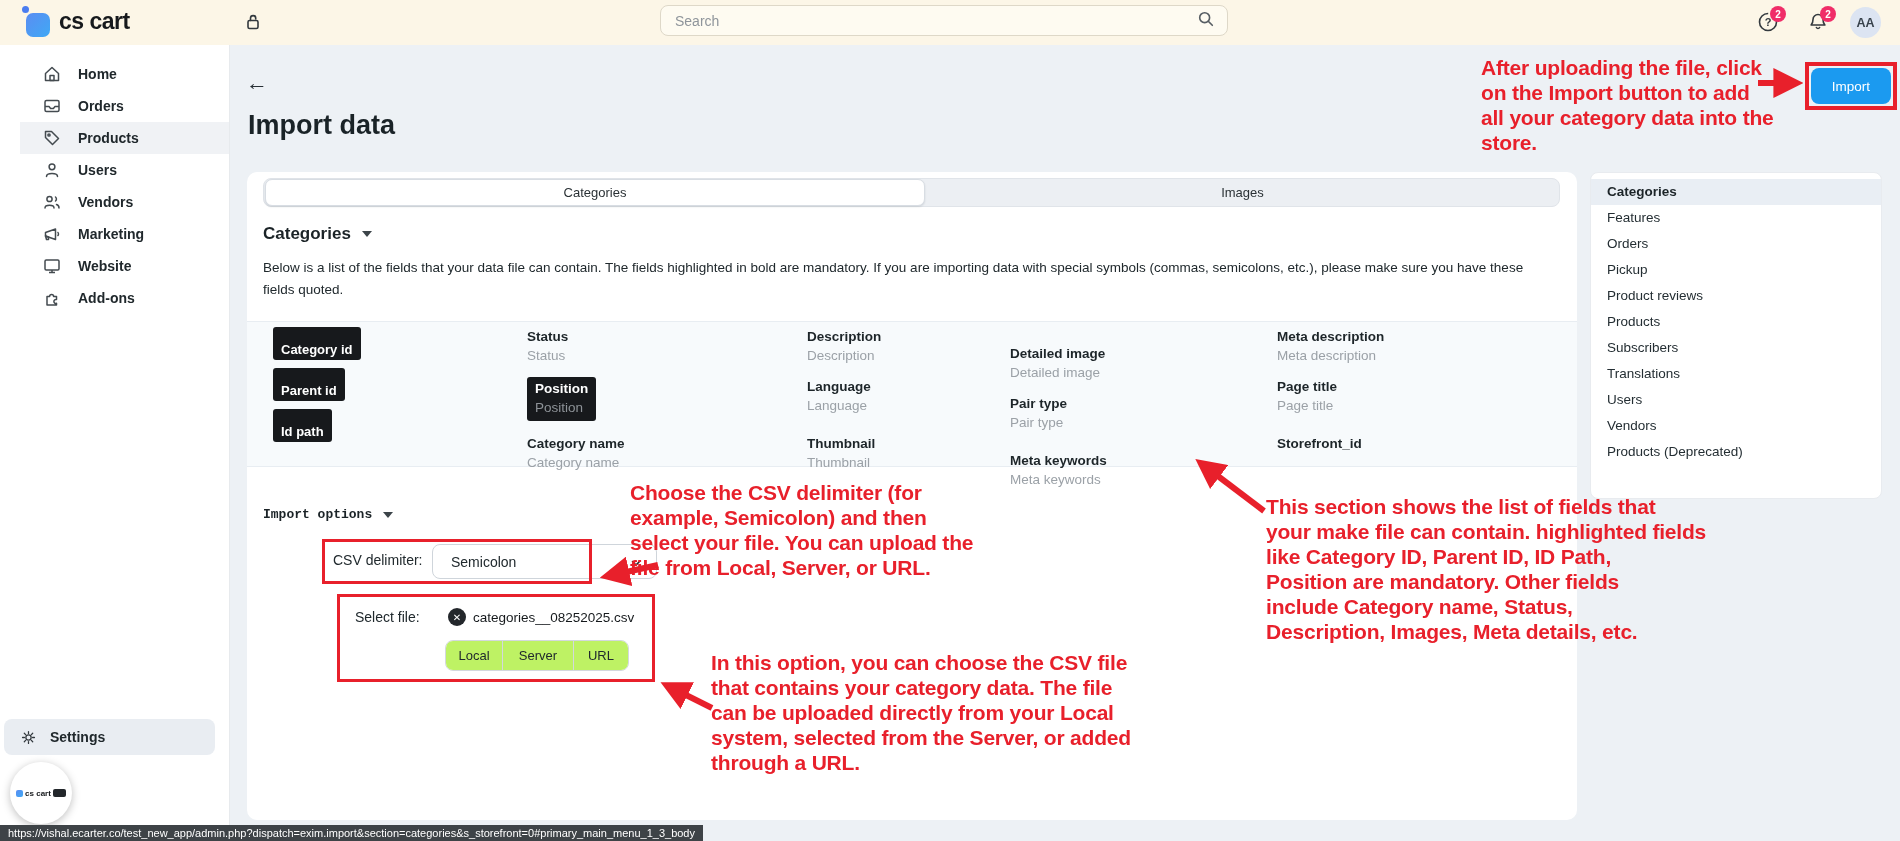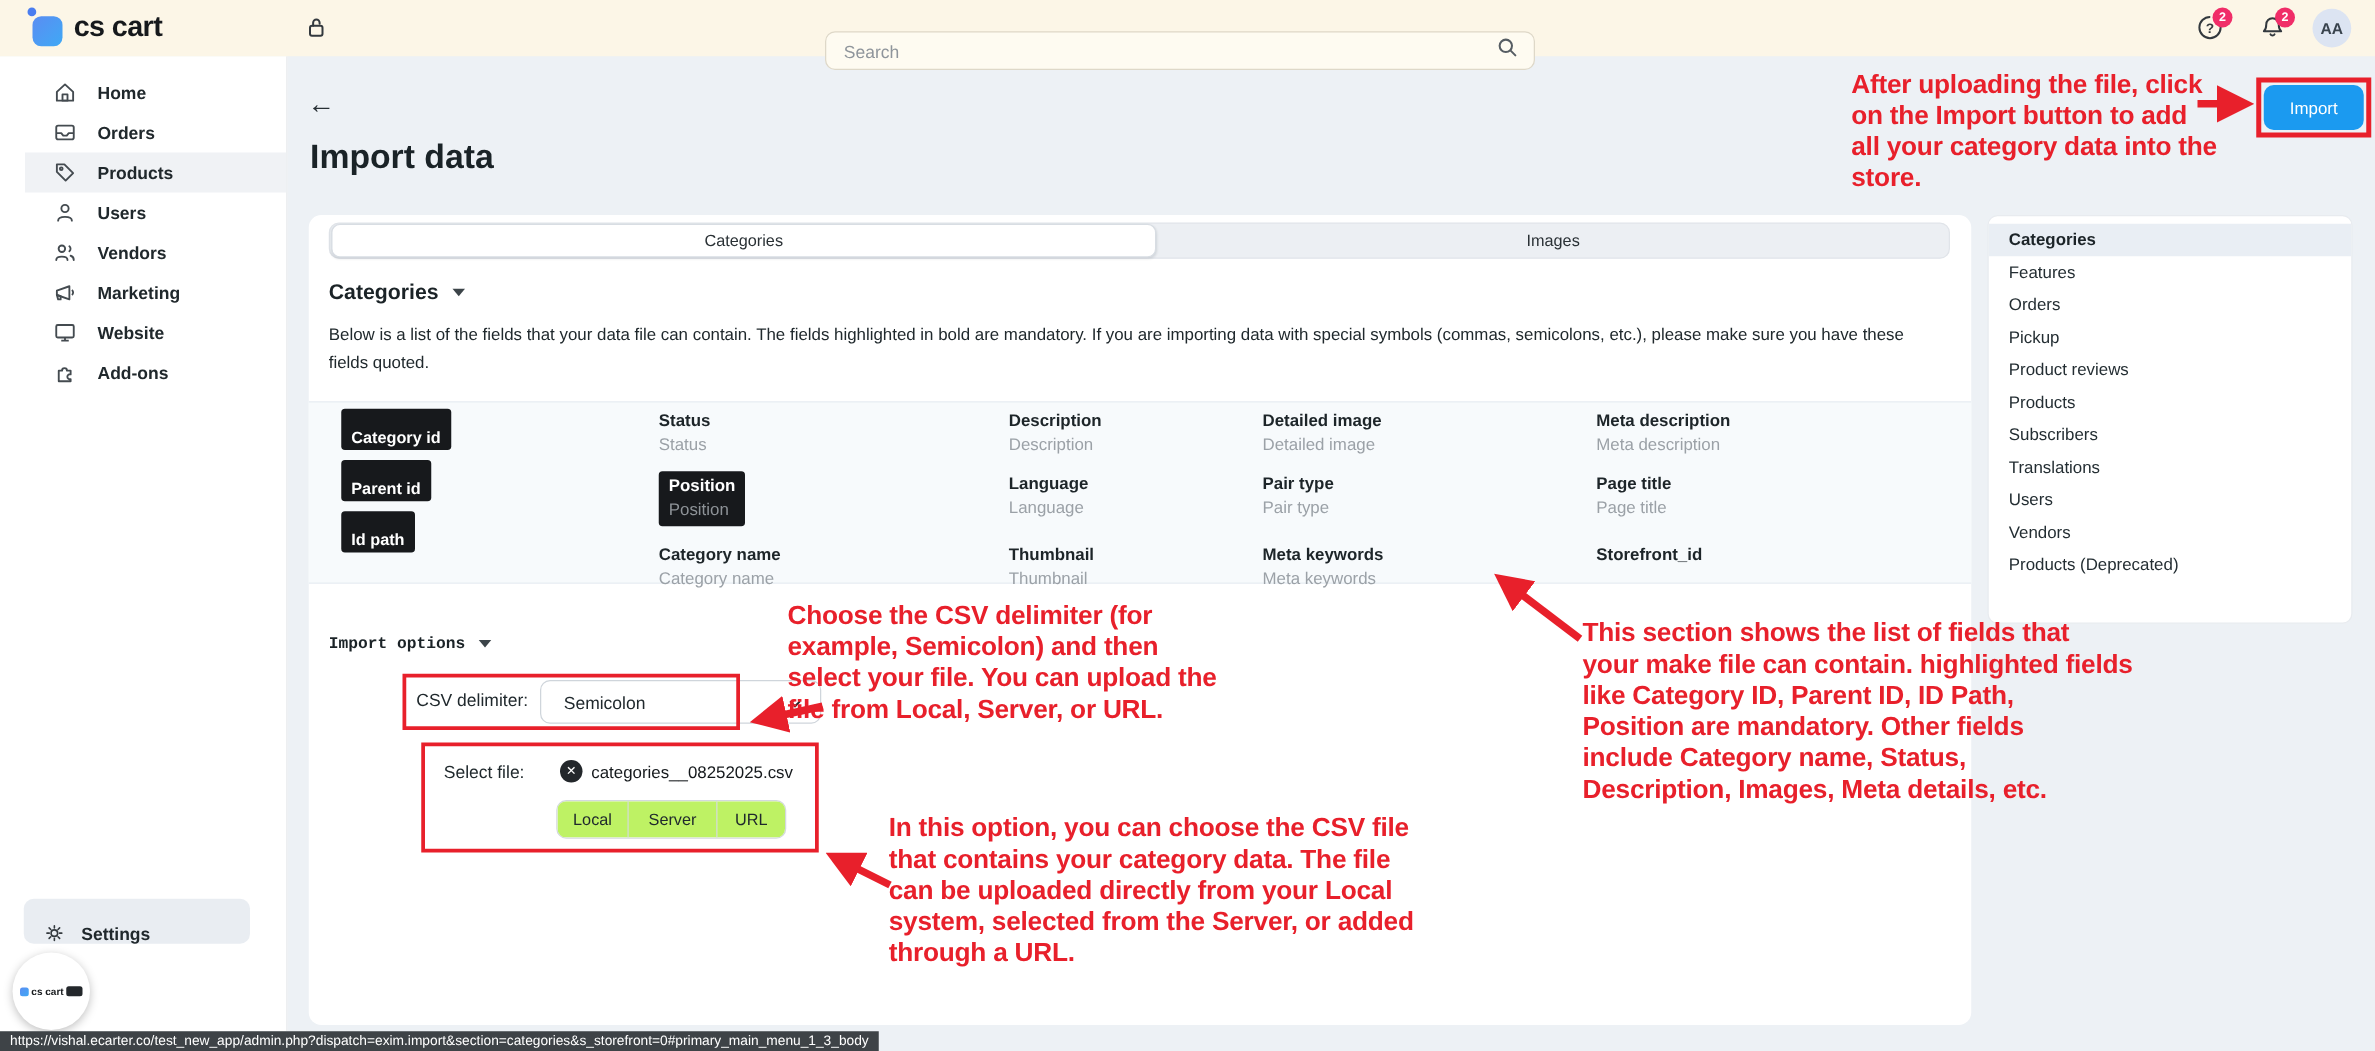--- a/index.html
+++ b/index.html
@@ -7,35 +7,35 @@
   body { font-family:"Liberation Sans","DejaVu Sans",sans-serif; position:relative; background:#edf1f5; }
 
   
   .topbar { position:absolute; left:0; top:0; width:1900px; height:45px; background:#fcf6e7; display:flex; align-items:center; z-index:5; }
   .logo { position:absolute; left:24px; top:8px; display:flex; align-items:center; gap:9px; }
   .logo-mark { position:relative; width:26px; height:26px; }
   .logo-sq { position:absolute; left:2px; top:4px; width:24px; height:24px; border-radius:7px; background:linear-gradient(135deg,#5b8df2,#3fa9f5); }
   .logo-dot { position:absolute; left:-2px; top:-3px; width:7px; height:7px; border-radius:50%; background:#4a7df0; }
   .logo-text { font-size:23px; font-weight:700; color:#16191c; letter-spacing:-0.5px; }
   .lock-wrap { position:absolute; left:243px; top:12px; }
-  .search { position:absolute; left:660px; top:25px; width:568px; height:31px; background:#fefbf1; border:1px solid #ded8c8; border-radius:8px; display:flex; align-items:center; }
+  .search { position:absolute; left:660px; top:5px; width:568px; height:31px; background:#fefbf1; border:1px solid #ded8c8; border-radius:8px; display:flex; align-items:center; }
   .search input { flex:1; border:none; outline:none; background:transparent; font-size:14px; color:#3c444a; padding:0 14px; font-family:inherit; }
   .search input::placeholder { color:#8f959b; }
   .search .mag { margin-right:12px; flex:0 0 auto; }
   .icon-btn { position:absolute; top:10px; width:24px; height:24px; }
   .badge { position:absolute; min-width:16px; height:16px; border-radius:8px; background:#f02d68; color:#fff; font-size:10px; font-weight:700; display:flex; align-items:center; justify-content:center; padding:0 4px; z-index:6; }
   .avatar { position:absolute; left:1850px; top:7px; width:31px; height:31px; border-radius:50%; background:#dce4f2; color:#39434d; font-size:12.5px; font-weight:700; display:flex; align-items:center; justify-content:center; }
 
   
   .sidebar { position:absolute; left:0; top:45px; width:230px; height:780px; background:#ffffff; border-right:1px solid #e7eaed; z-index:4; }
   .nav { padding-top:13px;padding-left:20px; }
   .nav-item { height:32px; display:flex; align-items:center; gap:16px; padding-left:22px; cursor:pointer; }
   .nav-item.sel { background:#f0f2f5; }
   .nav-label { font-size:14px; font-weight:600; color:#20282c; }
-  .settings-pill { position:absolute; left:19px; top:674px; width:181px; height:36px; background:#e9edf2; border-radius:8px; display:flex; align-items:flex-end; gap:13px; padding-left:16px; cursor:pointer; }
+  .settings-pill { position:absolute; left:4px; top:674px; width:211px; height:36px; background:#e9edf2; border-radius:8px; display:flex; align-items:center; gap:13px; padding-left:16px; cursor:pointer; }
   .mini-logo { position:absolute; left:10px; top:717px; width:62px; height:62px; border-radius:50%; background:#fff; box-shadow:0 2px 8px rgba(0,0,0,.25); display:flex; align-items:center; justify-content:center; gap:2px; z-index:6; }
   .mini-sq { width:7px; height:7px; border-radius:2px; background:linear-gradient(135deg,#5b8df2,#3fa9f5); }
   .mini-text { font-size:8px; font-weight:700; color:#16191c; }
   .mini-badge { width:13px; height:8px; border-radius:2px; background:#23272b; }
 
   
   .statusbar { position:absolute; left:0; top:825px; height:16px; background:#3e4347; color:#fff; font-size:11px; display:flex; align-items:center; padding:0 8px; z-index:9; white-space:nowrap; }
 
   
   .back-arrow { position:absolute; left:246px; top:72px; font-size:22px; color:#272f34; cursor:pointer; line-height:1; z-index:3; }
@@ -247,21 +247,21 @@
       <div class="fentry">
           <div class="fname">Language</div>
           <div class="fsub">Language</div>
         </div>
       <div class="fentry" style="margin-top:7px;">
           <div class="fname">Thumbnail</div>
           <div class="fsub">Thumbnail</div>
         </div>
     </div>
 
-    <div class="fcol" style="left:763px;">
+    <div class="fcol" style="left:763px;margin-top:17px;">
       <div class="fentry">
           <div class="fname">Detailed image</div>
           <div class="fsub">Detailed image</div>
         </div>
       <div class="fentry">
           <div class="fname">Pair type</div>
           <div class="fsub">Pair type</div>
         </div>
       <div class="fentry" style="margin-top:7px;">
           <div class="fname">Meta keywords</div>

